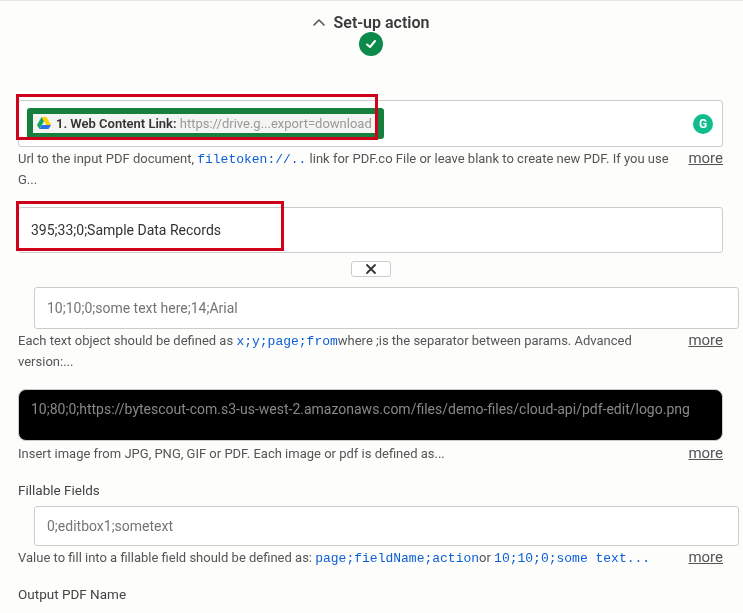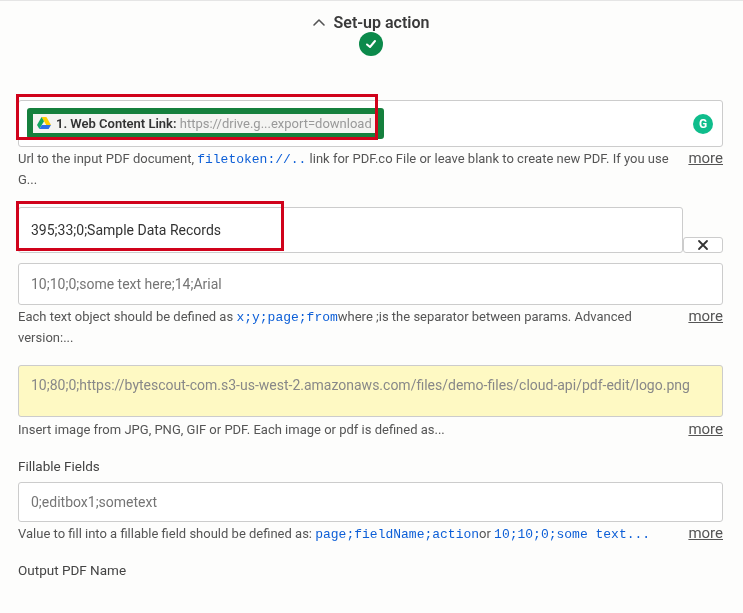--- a/index.html
+++ b/index.html
@@ -106,45 +106,47 @@
     white-space: nowrap;
   }
   .red-frame-overlay {
     position: absolute;
     border: 3px solid #d0021b;
     pointer-events: none;
     z-index: 5;
   }
   .input-row {
     display: flex;
-    gap: 0;
-    align-items: flex-end;
+    gap: 8px;
+    align-items: center;
+    flex-direction: column;
   }
   .input-row .input-box { flex: 1; }
   .x-btn {
     width: 40px;
     border: 1px solid #ccc;
     border-radius: 3px;
     background: #fff;
     display: flex;
     align-items: center;
     justify-content: center;
     cursor: pointer;
   }
   .x-btn svg { display:block; }
   .input-placeholder {
     color: #b91c1c;
+    margin-left: 16px;
   }
   .textarea-box {
     width: 100%;
     border: 1px solid #ccc;
-    border-radius: 3px;
+    border-radius: 8px;
     padding: 10px 28px 10px 12px;
     font-size: 14px;
-    background: #fef9c3;
+    background: #000000;
     color: #888;
     font-family: inherit;
     resize: none;
     height: 52px;
     line-height: 1.35;
     overflow-y: scroll;
   }
   .textarea-wrap {
     position: relative;
   }

